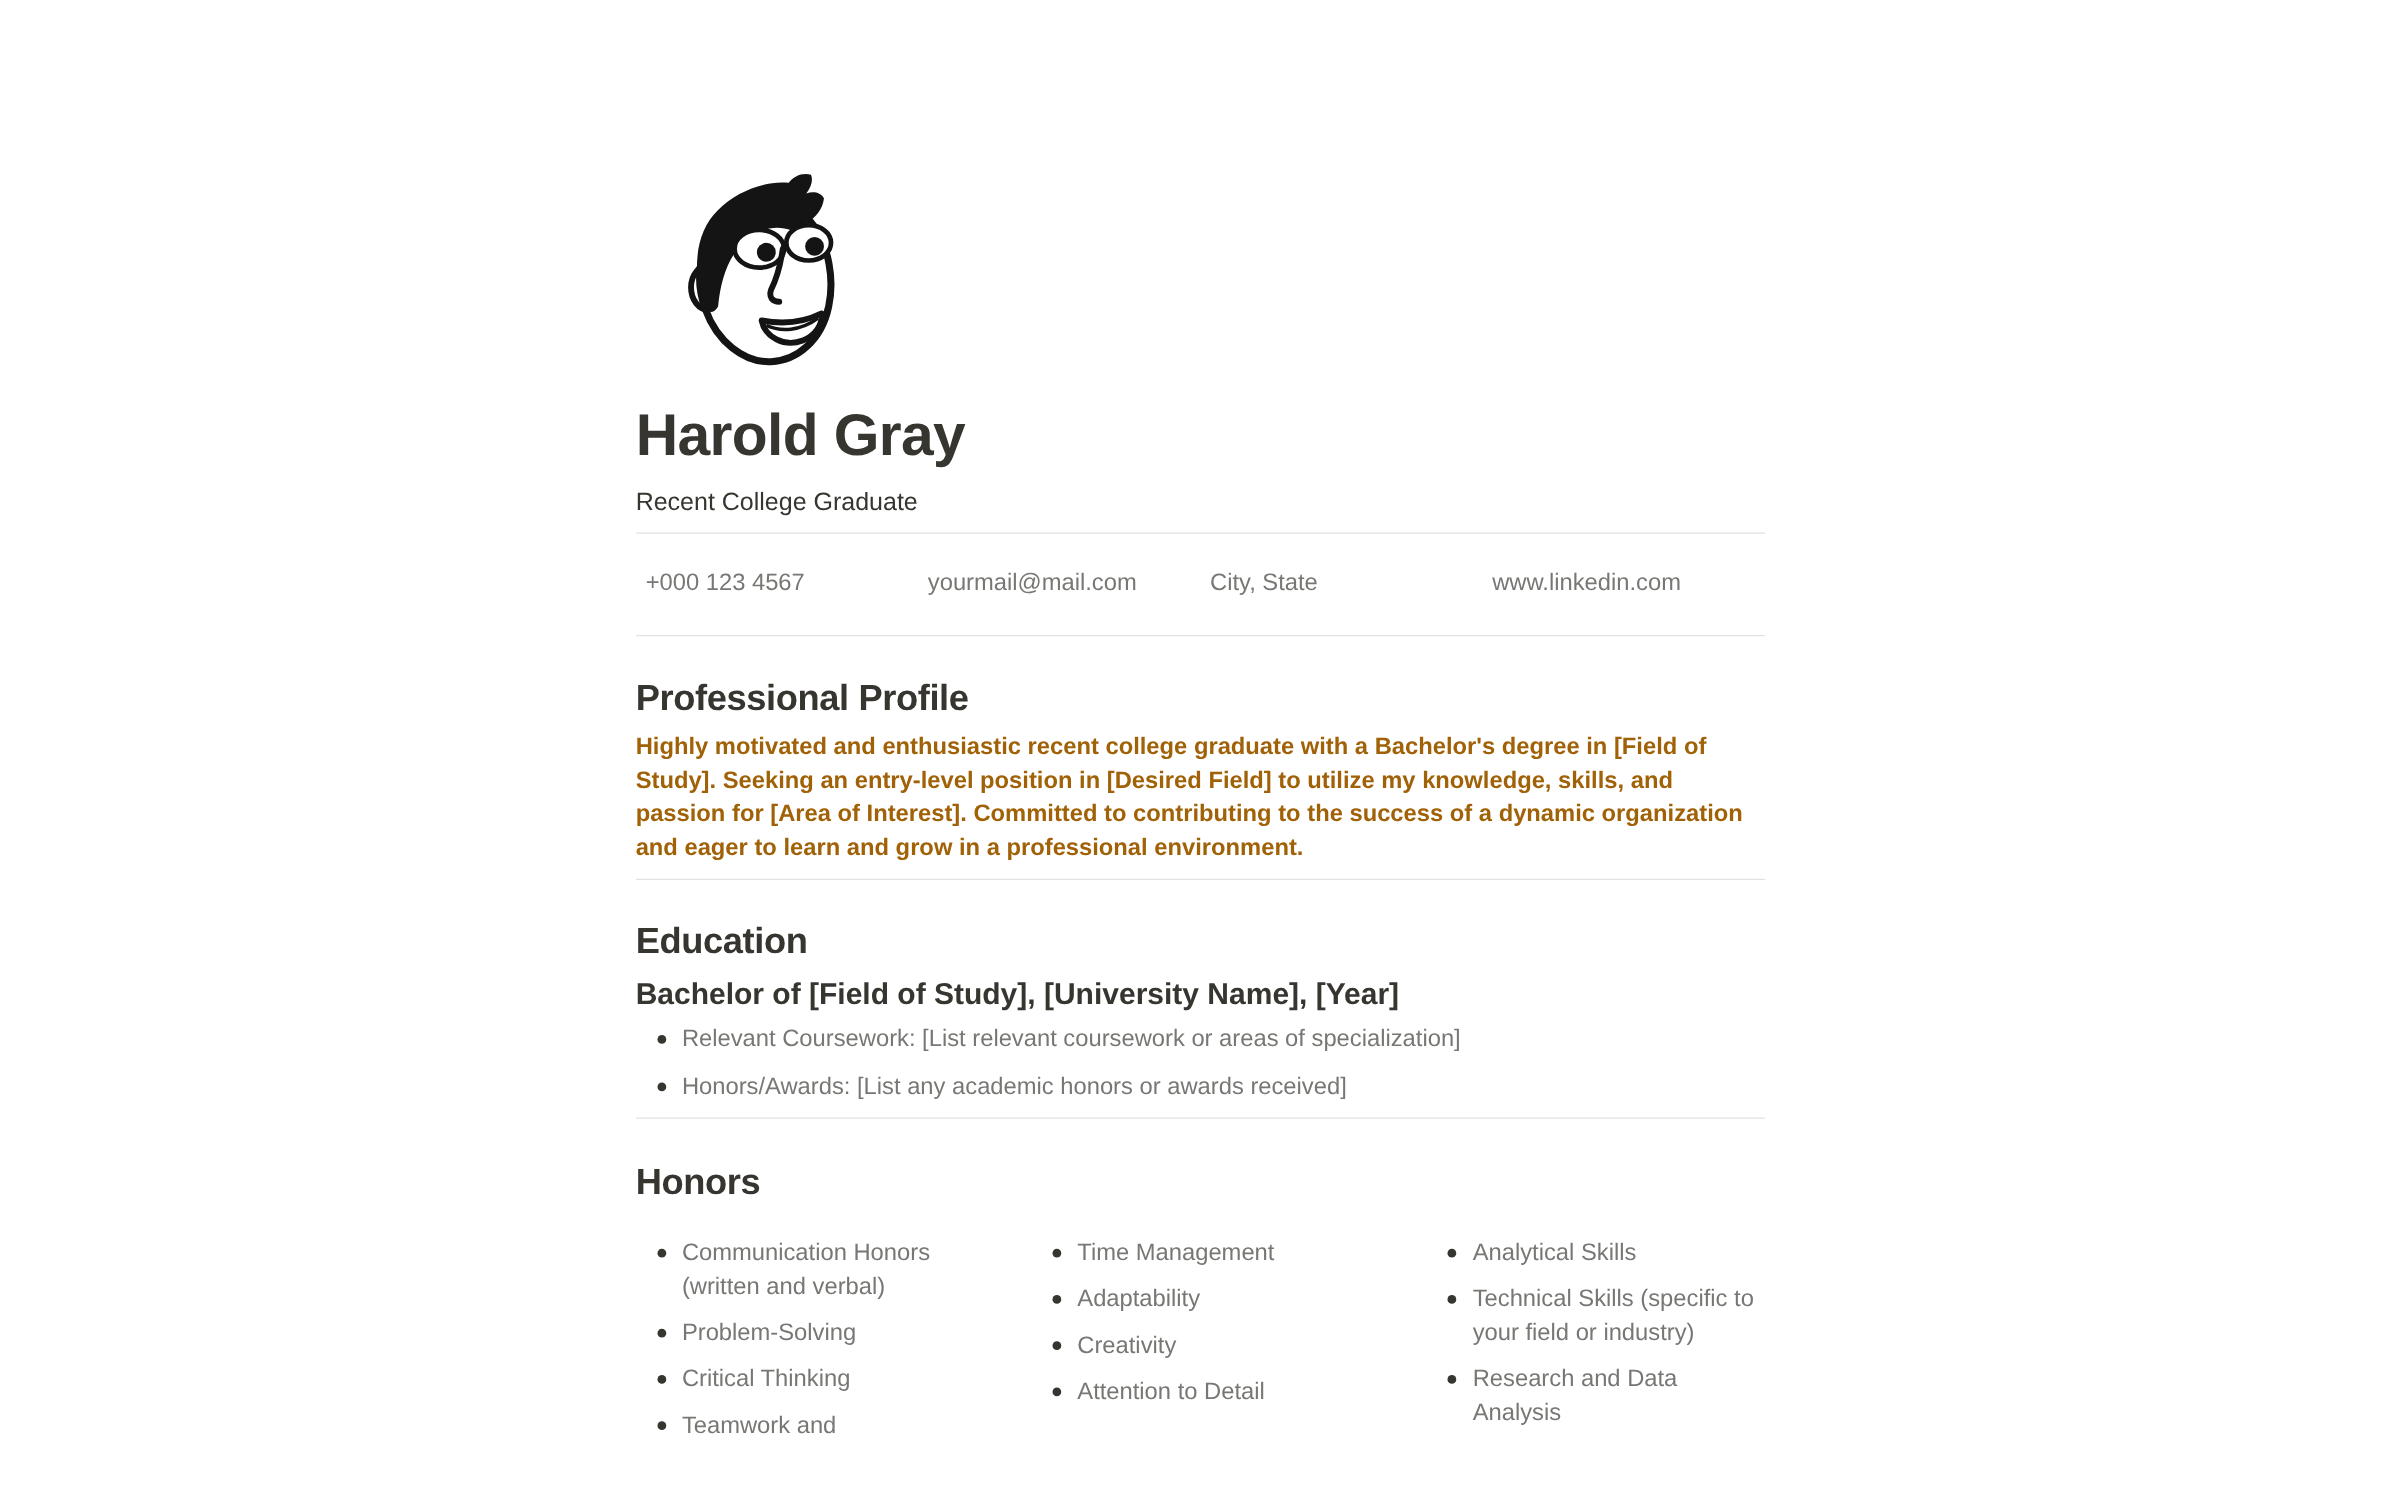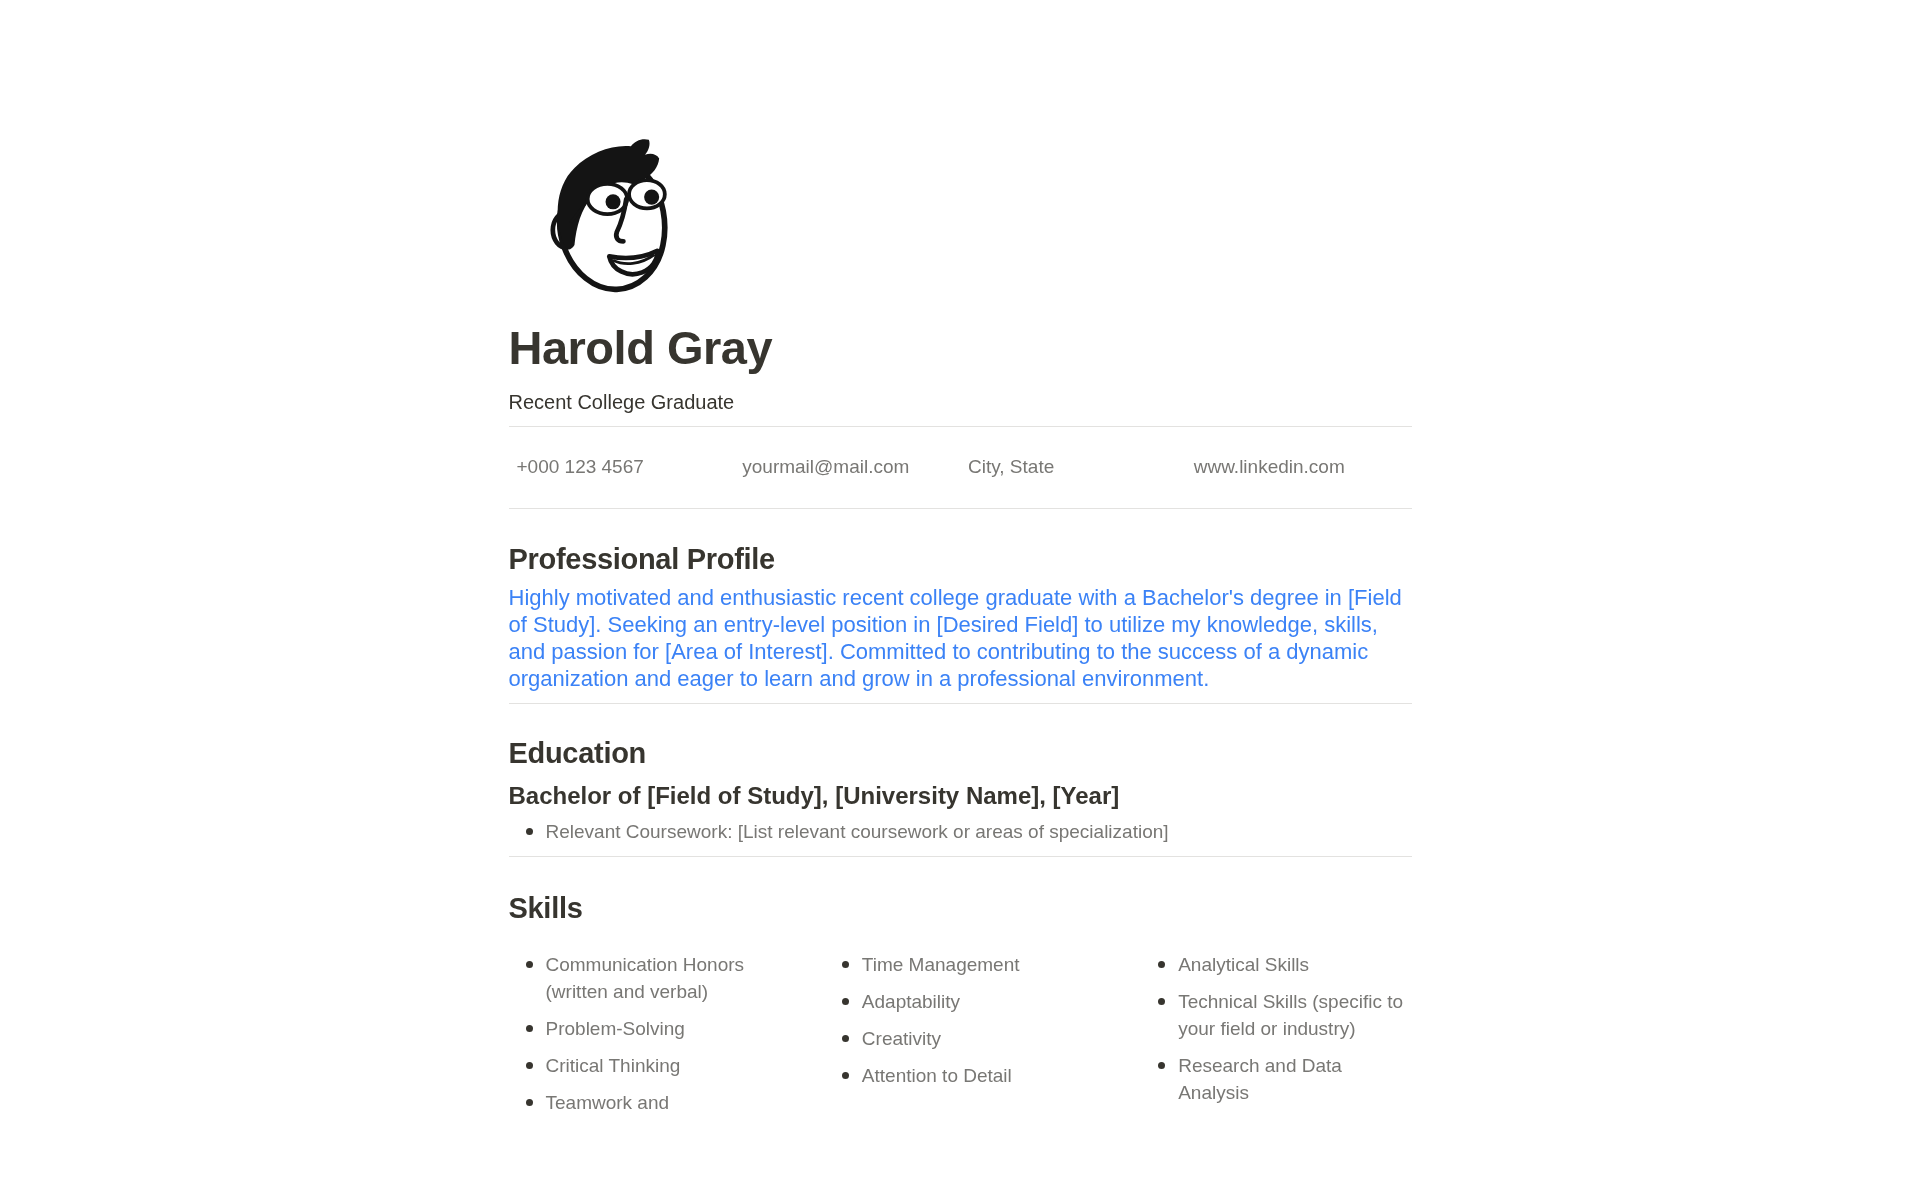--- a/index.html
+++ b/index.html
@@ -62,23 +62,24 @@
   .contact-item {
     flex: 1 1 0;
     padding-left: 8px;
     font-size: 19px;
     line-height: 27px;
     color: #787774;
     white-space: nowrap;
   }
   p.profile-text {
     margin-top: 7px;
-    font-size: 22px;
-    line-height: 27px;
-    color: #3b82f6;
+    font-size: 19px;
+    line-height: 27px;
+    color: #a16207;
+    font-weight: bold;
   }
   .degree-line {
     margin-top: 11px;
     font-size: 24px;
     line-height: 27px;
     font-weight: 700;
     color: #37352F;
   }
   ul.bullet-list { list-style: none; }
   ul.edu-list { margin-top: 9px; }
@@ -159,27 +160,28 @@
     <p class="profile-text">Highly motivated and enthusiastic recent college graduate with a Bachelor's degree in [Field of Study]. Seeking an entry-level position in [Desired Field] to utilize my knowledge, skills, and passion for [Area of Interest]. Committed to contributing to the success of a dynamic organization and eager to learn and grow in a professional environment.</p>
   </section>
 
   <hr class="divider hr-3">
 
   <section>
     <h2 class="section-heading h2-education">Education</h2>
     <div class="degree-line">Bachelor of [Field of Study], [University Name], [Year]</div>
     <ul class="bullet-list edu-list">
       <li><span class="dot"></span><span>Relevant Coursework: [List relevant coursework or areas of specialization]</span></li>
+      <li><span class="dot"></span><span>Honors/Awards: [List any academic honors or awards received]</span></li>
     </ul>
   </section>
 
   <hr class="divider hr-4">
 
   <section>
-    <h2 class="section-heading h2-skills">Skills</h2>
+    <h2 class="section-heading h2-skills">Honors</h2>
     <div class="skills-grid">
       <div class="skills-col">
         <ul class="bullet-list skills-list">
           <li><span class="dot"></span><span>Communication Honors (written and verbal)</span></li>
           <li><span class="dot"></span><span>Problem-Solving</span></li>
           <li><span class="dot"></span><span>Critical Thinking</span></li>
           <li><span class="dot"></span><span>Teamwork and</span></li>
         </ul>
       </div>
       <div class="skills-col">

